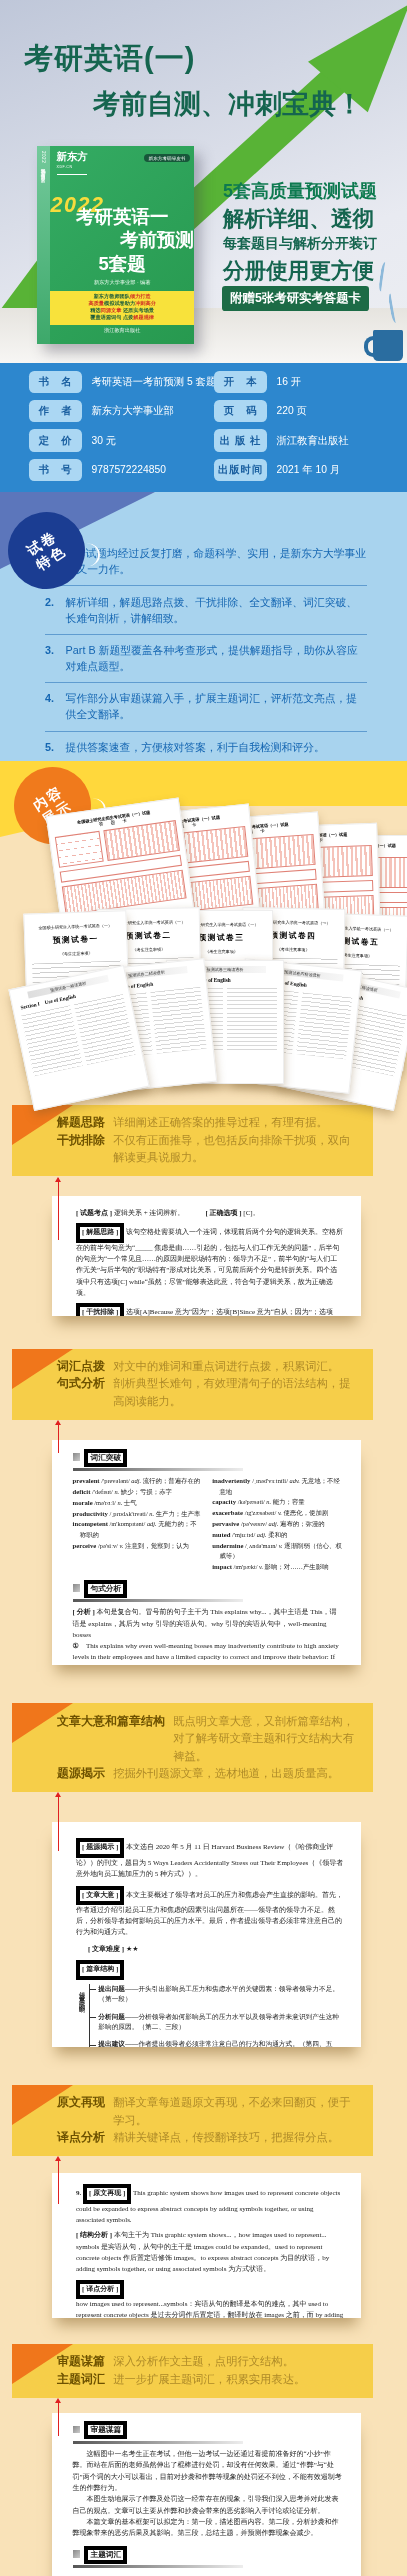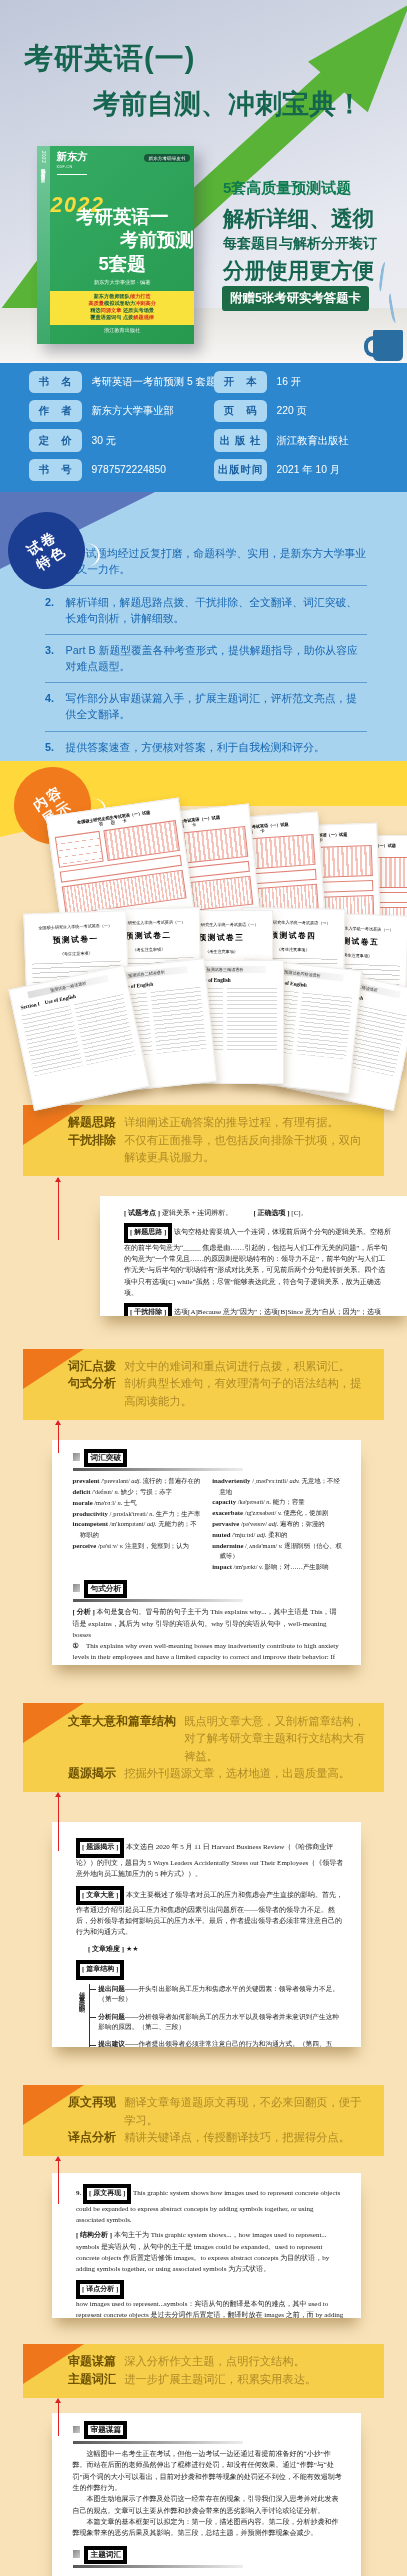--- a/index.html
+++ b/index.html
@@ -25,21 +25,21 @@
   .cv-au{position:absolute;left:0;width:100%;top:133px;text-align:center;color:#eafbef;font-size:5.2px;}
   .cv-banner{position:absolute;left:0;right:0;top:145px;height:32px;background:#F8E23B;padding-top:1.5px;}
   .cv-banner div{text-align:center;font-size:5.2px;line-height:7.2px;font-weight:bold;}
   .cv-banner .g{color:#1A5B3C;} .cv-banner .r{color:#D03225;}
   .cv-pub{position:absolute;left:0;width:100%;top:181px;text-align:center;color:#f2f6f3;font-size:5.2px;}
   .mug{position:absolute;right:4.1px;top:330px;width:30px;height:31px;background:#2A6DA0;border-radius:1.5px 1.5px 5.2px 5.2px;z-index:4;}
   .mug::before{content:"";position:absolute;left:-9.3px;top:6.2px;width:8.2px;height:12.4px;border:4.1px solid #2A6DA0;border-right:none;border-radius:9.3px 0 0 9.3px;}
   .steam{position:absolute;width:5.2px;height:30px;border-left:3.1px solid #8db9da;border-radius:40%;}
   .s1{right:14.4px;top:-68px;transform:rotate(8deg);} .s2{right:5.2px;top:-37px;transform:rotate(-10deg);}
   .hp{position:absolute;font-weight:bold;color:#15654F;z-index:2;}
-  .hp0{left:223px;top:179px;font-size:15px;color:#0E7A50;}
+  .hp0{left:223px;top:179px;font-size:18px;color:#0E7A50;}
   .hp1{left:223px;top:204px;font-size:21.6px;}
   .hp2{left:223px;top:235px;font-size:14px;}
   .hp3{left:223px;top:256px;font-size:21.6px;}
   .gift{position:absolute;left:222px;top:286px;background:#1C6B46;color:#fff;font-size:12.4px;font-weight:bold;padding:4.1px 8.2px;border-radius:3.1px;z-index:2;}
   
   .sec-info{height:129px;background:#2D87CE;padding-top:7.2px;box-sizing:border-box;}
   .inforow{display:flex;margin:0 0 5.2px 29px;height:24px;align-items:center;}
   .cell{display:flex;align-items:center;width:185px;}
   .pill{background:#ABD7F3;color:#1A5FA0;font-weight:bold;font-size:10.3px;border-radius:5.2px;min-width:47px;text-align:center;padding:4.1px 3.1px;letter-spacing:1px;}
   .val{color:#fff;font-size:10.3px;margin-left:9.3px;white-space:nowrap;}
@@ -69,21 +69,21 @@
   .omr2{margin:4.1px 5.2px 0;height:27px;border:0.5px solid #e08075;background:repeating-linear-gradient(90deg,#f5c3ba 0 1.5px,transparent 1.5px 3.6px),repeating-linear-gradient(180deg,transparent 0 4.1px,#fff 4.1px 5.2px);}
   .pp-head{font-family:"Liberation Serif",serif;font-size:4.1px;text-align:center;margin-top:11.3px;}
   .pp-title{font-family:"Liberation Serif",serif;font-size:7.7px;font-weight:bold;text-align:center;letter-spacing:1.5px;margin-top:6.2px;}
   .pp-note{font-family:"Liberation Serif",serif;font-size:4.1px;text-align:center;margin-top:5.2px;}
   .flines{margin:6.2px 6.2px 0;height:36px;background:repeating-linear-gradient(180deg,#cfcfcf 0 1px,transparent 1px 4.6px);}
   .an-band{margin:5.2px auto 0;width:70%;font-family:"Liberation Serif",serif;font-size:4.1px;text-align:center;color:#333;background:linear-gradient(90deg,#ddd,#f7f7f7);padding:1px 0;}
   .an-sec{font-family:"Liberation Serif",serif;font-size:5.2px;font-weight:bold;margin:4.1px 0 0 7.2px;}
   .an-cols{display:flex;gap:4.1px;margin:4.1px 6.2px 0;}
   .an-cols div{flex:1;height:62px;background:repeating-linear-gradient(180deg,#d8d8d8 0 1px,transparent 1px 4.1px);}
   
-  .callout{width:361px;margin-left:23px;background:#F6CE49;padding:9.3px 13.4px 9.3px 45px;box-sizing:border-box;position:relative;}
+  .callout{width:361px;margin-left:12px;background:#F6CE49;padding:9.3px 13.4px 9.3px 45px;box-sizing:border-box;position:relative;}
   .callout::before{content:"";position:absolute;top:0;left:0;border-top:40px solid #F0761B;border-right:61px solid transparent;}
   .co-row{display:flex;line-height:17.5px;}
   .co-label{font-weight:bold;color:#6E5200;font-size:12px;white-space:nowrap;margin-right:8.2px;}
   .co-text{color:#AE8A28;font-size:11.3px;}
   
   .docwrap{position:relative;}
   .doc{width:309px;margin-left:52px;background:#fff;box-shadow:0 12.4px 13.4px -4.1px rgba(130,95,40,.5);position:relative;font-family:"Liberation Serif","DejaVu Serif",serif;color:#1b1b1b;box-sizing:border-box;overflow:hidden;}
   .uparr{position:absolute;width:1px;background:#E02020;left:58px;z-index:4;}
   .uparr::before{content:"";position:absolute;top:-4.6px;left:-3.1px;border:3.6px solid transparent;border-bottom:5.2px solid #E02020;}
   .rb{display:inline-block;border:4px solid #000000;padding:0 2.1px;font-weight:bold;}
@@ -357,21 +357,21 @@
       <div class="co-row">
         <span class="co-label">解题思路</span>
         <span class="co-text">详细阐述正确答案的推导过程，有理有据。</span>
       </div>
       <div class="co-row">
         <span class="co-label">干扰排除</span>
         <span class="co-text">不仅有正面推导，也包括反向排除干扰项，双向解读更具说服力。</span>
       </div>
     </div>
 
-  <div class="docwrap" style="margin-top:19.6px;padding-left:48px;">
+  <div class="docwrap" style="margin-top:19.6px;">
     <div class="uparr" style="top:-17.5px;height:62px;"></div>
     <div class="doc" style="height:120px;padding:12.4px 17.5px 0 24px;">
       <div class="dline"><b>[ 试题考点 ]</b> <span>逻辑关系 + 连词辨析。</span>　　　<b>[ 正确选项 ]</b> <span>[C]。</span></div>
       <div class="dline" style="margin-top:4.1px;"><span class="rb">[ 解题思路 ]</span> <span>该句空格处需要填入一个连词，体现前后两个分句的逻辑关系。空格所在的前半句句意为“_____ 焦虑是由……引起的，包括与人们工作无关的问题”，后半句的句意为“一个常见且……的原因则是职场特有的：领导力不足”，前半句的“与人们工作无关”与后半句的“职场特有”形成对比关系，可见前后两个分句是转折关系。四个选项中只有选项[C] while“虽然；尽管”能够表达此意，符合句子逻辑关系，故为正确选项。</span></div>
       <div class="dline" style="margin-top:4.1px;"><span class="rb">[ 干扰排除 ]</span> <span>选项[A]Because 意为“因为”；选项[B]Since 意为“自从；因为”；选项[D]When 意为“当……时候”。三个选项代入原文，均不符合本句逻辑关系，故排除。</span></div>
     </div>
   </div>
 
   <div class="callout" id="co1" style="margin-top:33px;">
       <div class="co-row">

